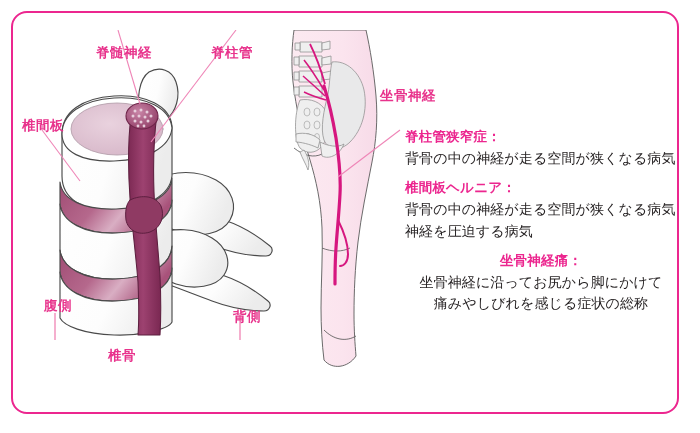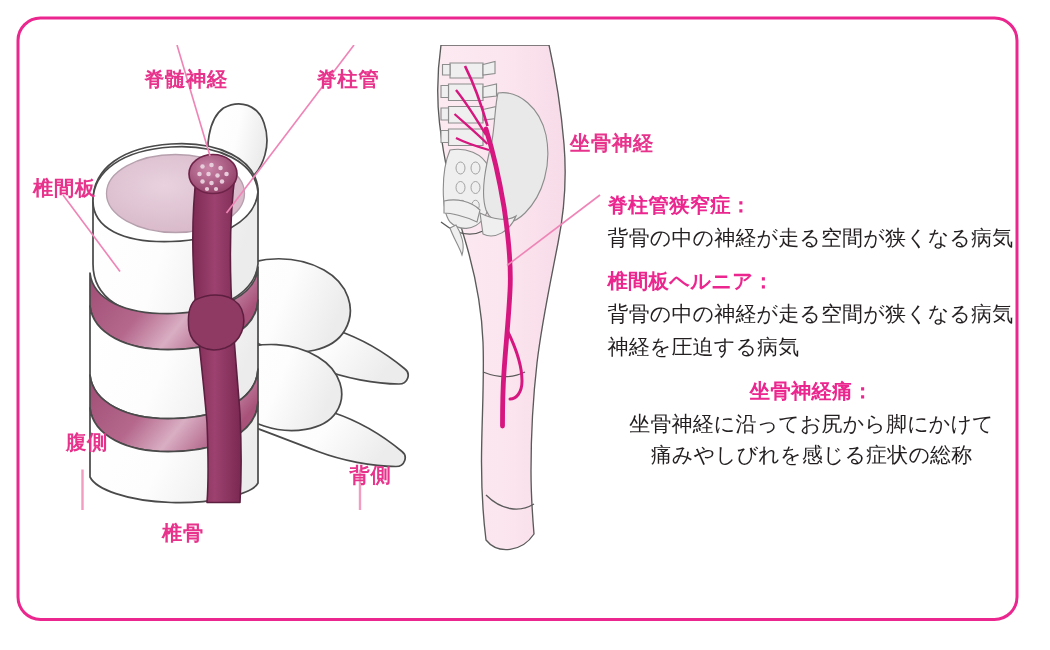--- a/index.html
+++ b/index.html
@@ -33,21 +33,21 @@
     color:#e8338c;
     font-size:13.5px;
     font-weight:700;
     white-space:nowrap;
     letter-spacing:.5px;
     line-height:1;
   }
   #label-spinal-nerve{left:96px;top:46px;text-align:center;}
   #label-spinal-canal{left:211px;top:46px;font-family:Liberation Serif, serif;}
   #label-disc{left:22px;top:119px;text-align:right;}
-  #label-ventral{left:44px;top:288px;}
+  #label-ventral{left:44px;top:299px;}
   #label-dorsal{left:233px;top:310px;}
   #label-vertebra{left:108px;top:349px;}
   #label-sciatic-nerve{left:380px;top:89px;}
 
   
   #text-panel{
     position:absolute;
     left:405px;top:127px;
     width:272px;
   }

